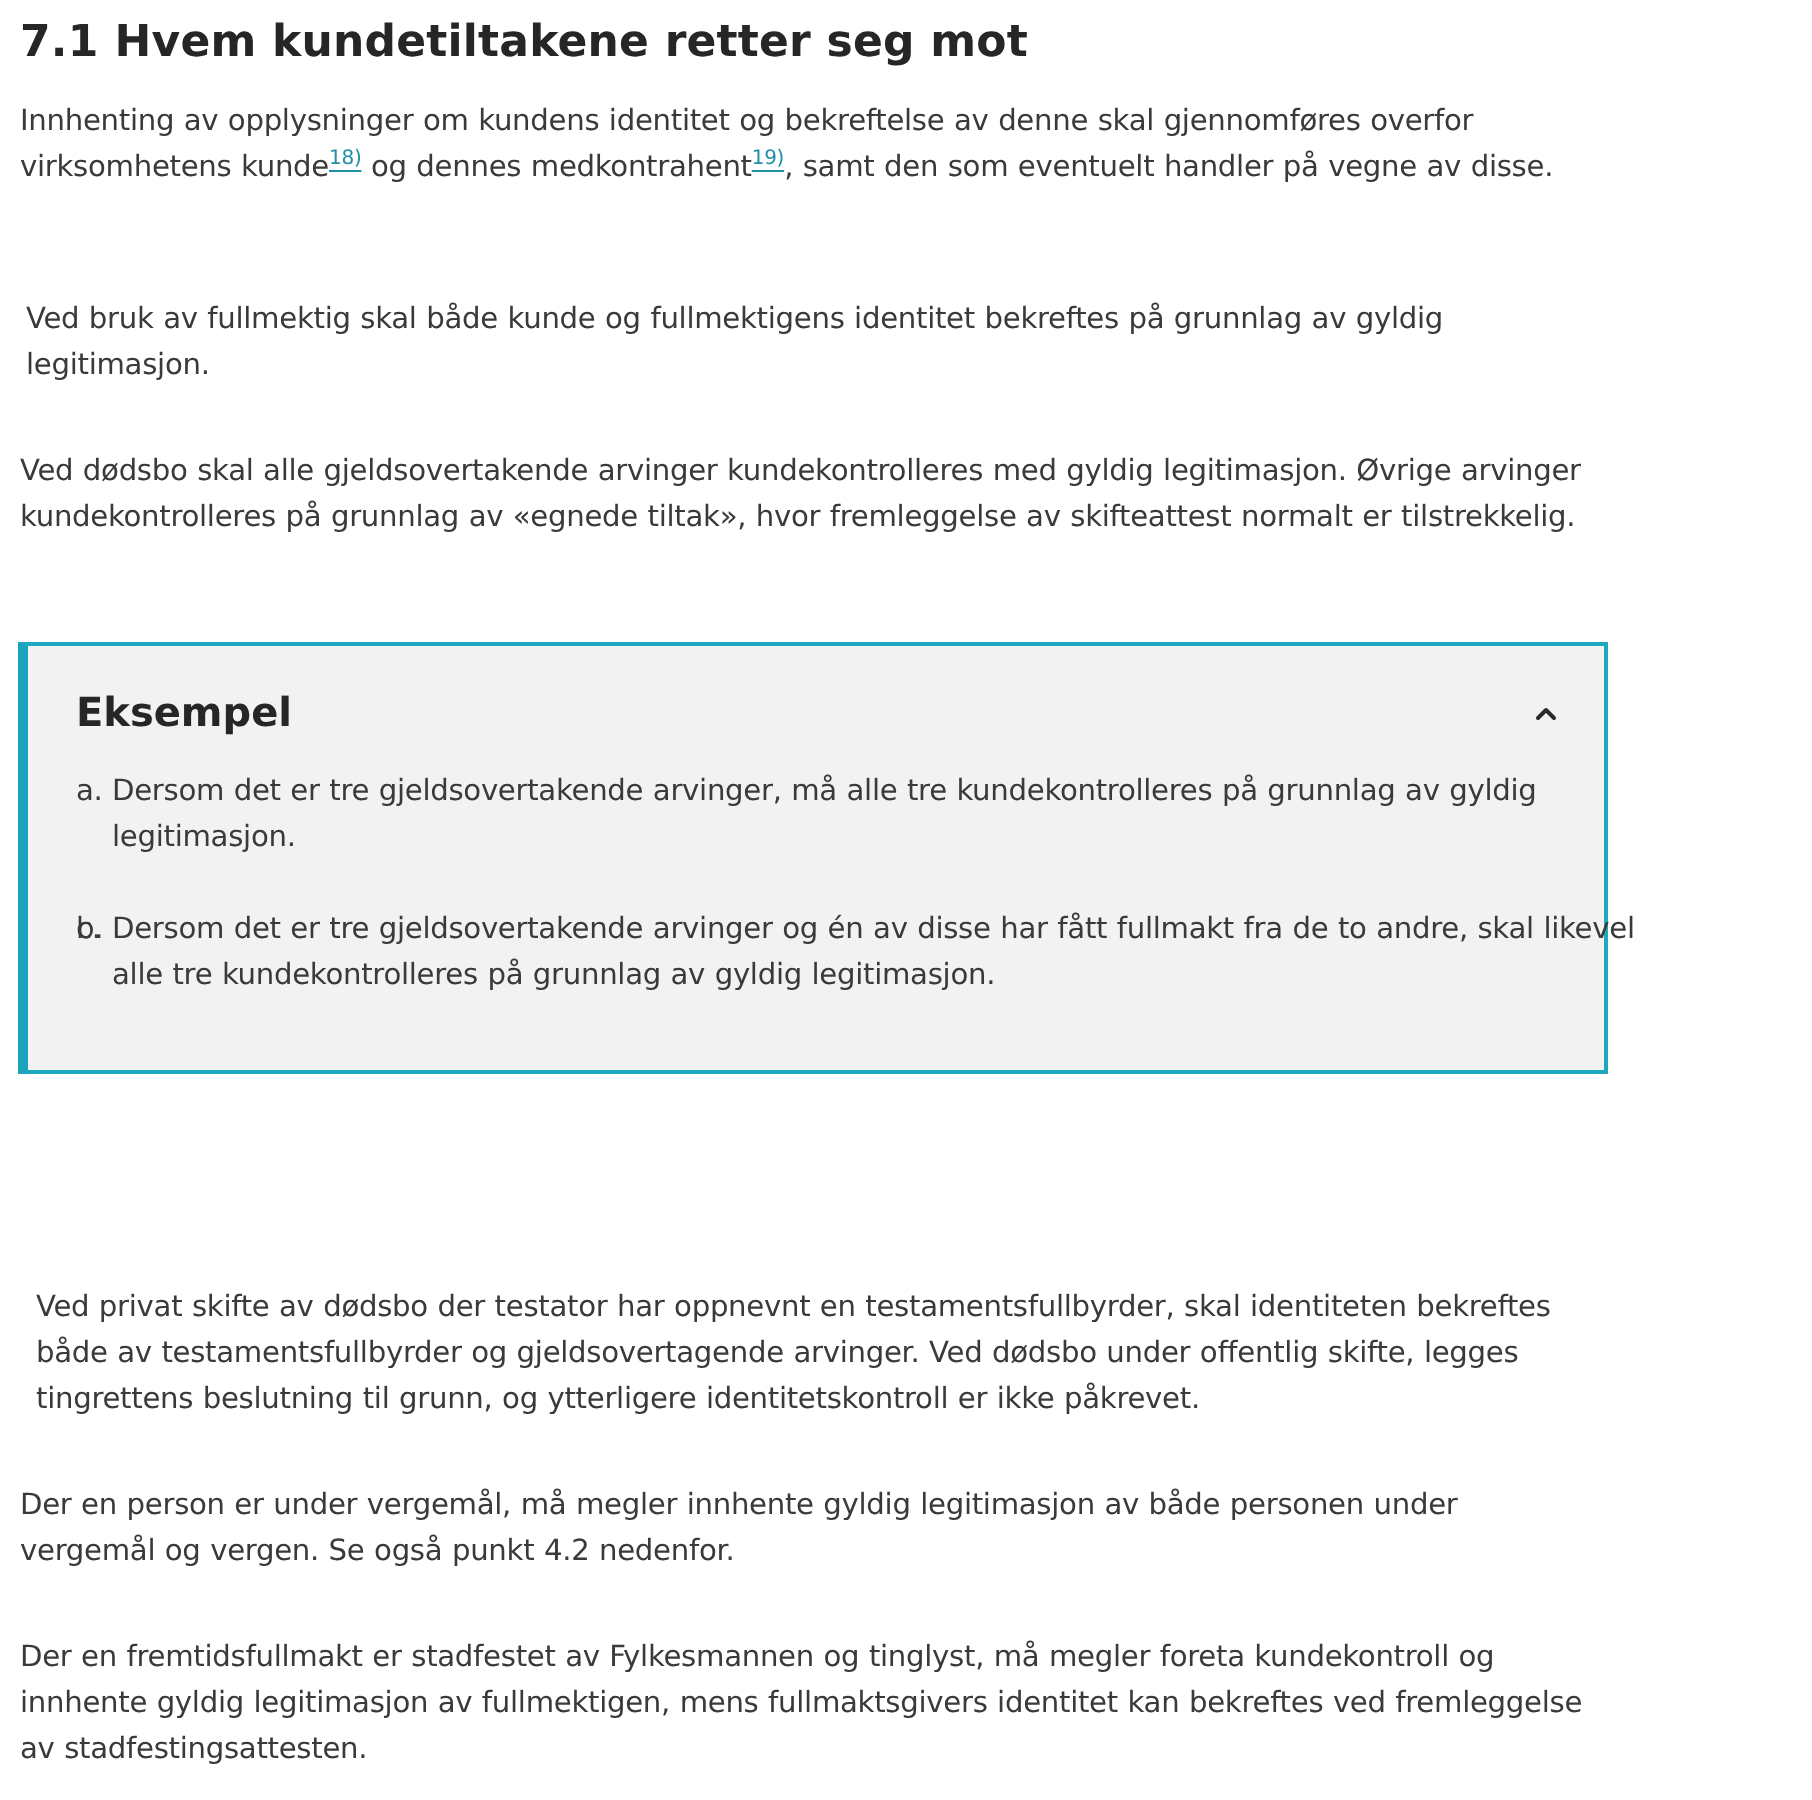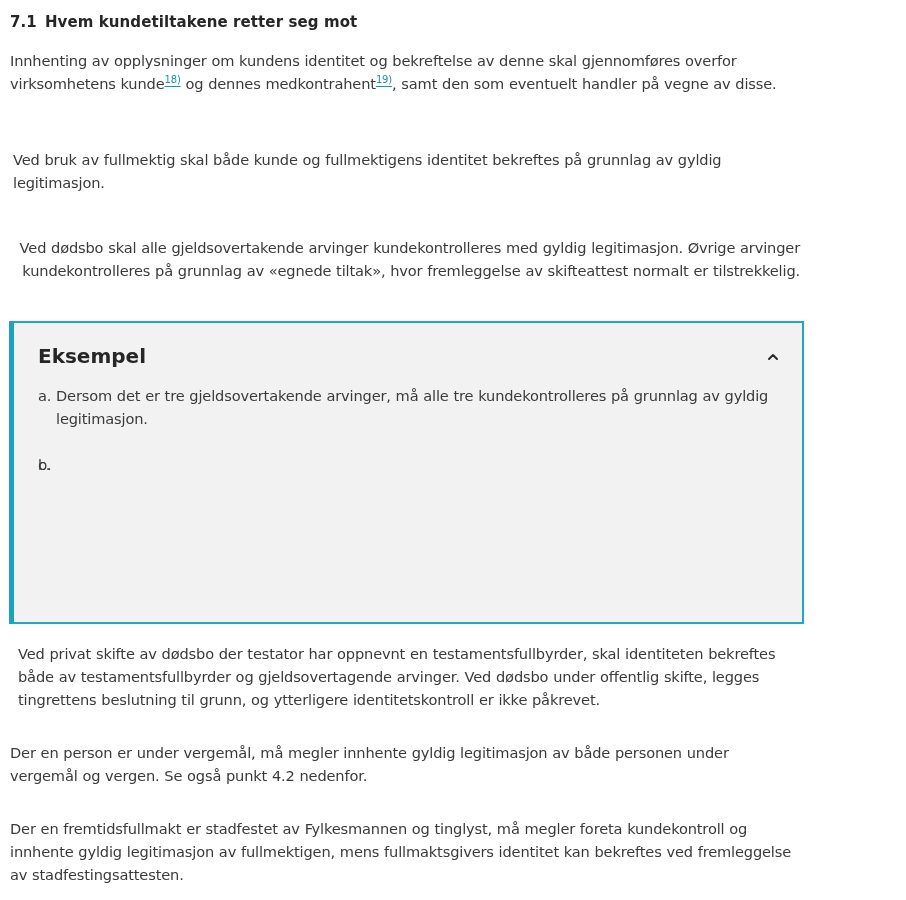--- a/index.html
+++ b/index.html
@@ -14,21 +14,21 @@
       font-family: "DejaVu Sans", "Liberation Sans", sans-serif;
       color: #333333;
     }
     .page {
       position: relative;
       padding: 0 0 0 10px;
       width: 800px;
     }
     h2.section-title {
       font-family: "DejaVu Sans", "Liberation Sans", sans-serif;
-      font-size: 15px;
+      font-size: 22px;
       font-weight: 600;
       color: #262626;
       margin: 0;
       padding-top: 6px;
       height: 32px;
       line-height: 32px;
       letter-spacing: 0.1px;
     }
     h2.section-title .num {
       margin-right: 8px;
@@ -36,41 +36,41 @@
     p.para {
       font-size: 14.6px;
       line-height: 23px;
       margin: 0;
       color: #3a3a3a;
       letter-spacing: -0.15px;
       word-spacing: 0.3px;
     }
     .p1 { position: absolute; top: 49px; left: 10px; width: 790px; }
     .p2 { position: absolute; top: 148px; left: 13px; width: 790px; }
-    .p3 { position: absolute; top: 236px; left: 10px; width: 790px; text-align: right; }
+    .p3 { position: absolute; top: 224px; left: 10px; width: 790px; }
     .p4 { position: absolute; top: 642px; left: 18px; width: 790px; }
     .p5 { position: absolute; top: 741px; left: 10px; width: 790px; }
     .p6 { position: absolute; top: 817px; left: 10px; width: 790px; }
 
     a.footnote {
       color: #1f8fa6;
       text-decoration: underline;
       text-underline-offset: 3px;
       font-size: 10px;
       vertical-align: super;
       line-height: 0;
       cursor: pointer;
     }
 
     .example-box {
       position: absolute;
       top: 321px;
       left: 9px;
       width: 795px;
-      height: 303px;
+      height: 216px;
       background: #f2f2f2;
       border-top: 2px solid #1fa8c0;
       border-right: 2px solid #1fa8c0;
       border-bottom: 2px solid #1fa8c0;
       border-left: 5px solid #1ba3bd;
       box-sizing: border-box;
     }
     .example-header {
       position: absolute;
       top: 18px;
@@ -144,20 +144,21 @@
     <ol class="example-list">
       <li>
         <span class="marker">a.</span>
         <span>Dersom det er tre gjeldsovertakende arvinger, må alle tre kundekontrolleres på grunnlag av gyldig legitimasjon.</span>
       </li>
       <li>
         <span class="marker">b.</span>
       </li>
       <li>
         <span class="marker">c.</span>
+        <span>Dersom det er tre gjeldsovertakende arvinger og én av disse har fått fullmakt fra de to andre, skal likevel alle tre kundekontrolleres på grunnlag av gyldig legitimasjon.</span>
       </li>
     </ol>
   </div>
 
   <p class="para p4">Ved privat skifte av dødsbo der testator har oppnevnt en testamentsfullbyrder, skal identiteten bekreftes både av testamentsfullbyrder og gjeldsovertagende arvinger. Ved dødsbo under offentlig skifte, legges tingrettens beslutning til grunn, og ytterligere identitetskontroll er ikke påkrevet.</p>
 
   <p class="para p5">Der en person er under vergemål, må megler innhente gyldig legitimasjon av både personen under vergemål og vergen. Se også punkt 4.2 nedenfor.</p>
 
   <p class="para p6">Der en fremtidsfullmakt er stadfestet av Fylkesmannen og tinglyst, må megler foreta kundekontroll og innhente gyldig legitimasjon av fullmektigen, mens fullmaktsgivers identitet kan bekreftes ved fremleggelse av stadfestingsattesten.</p>
 

